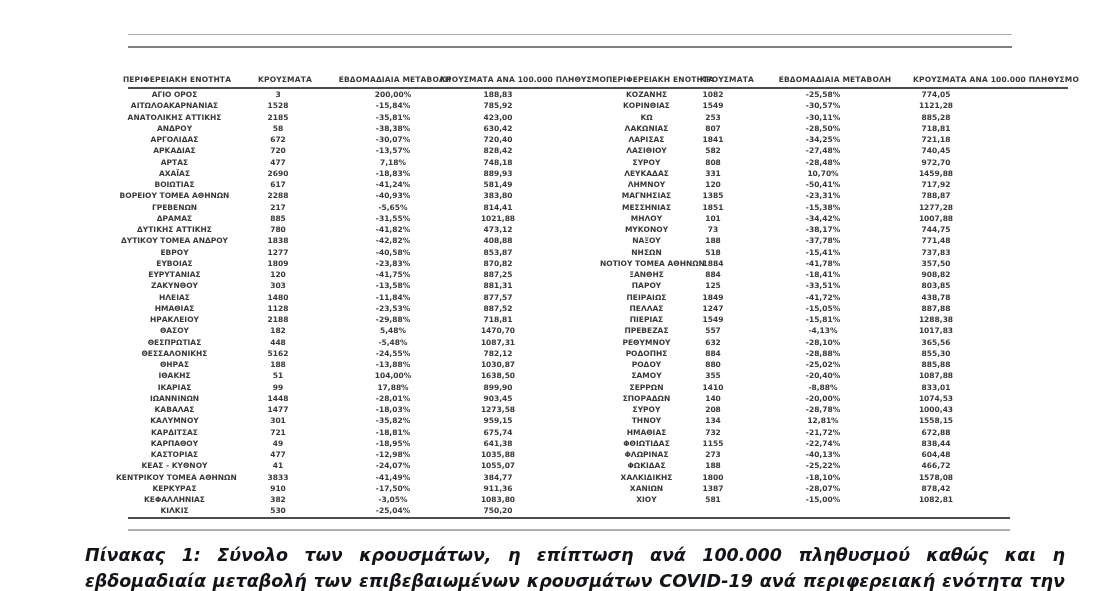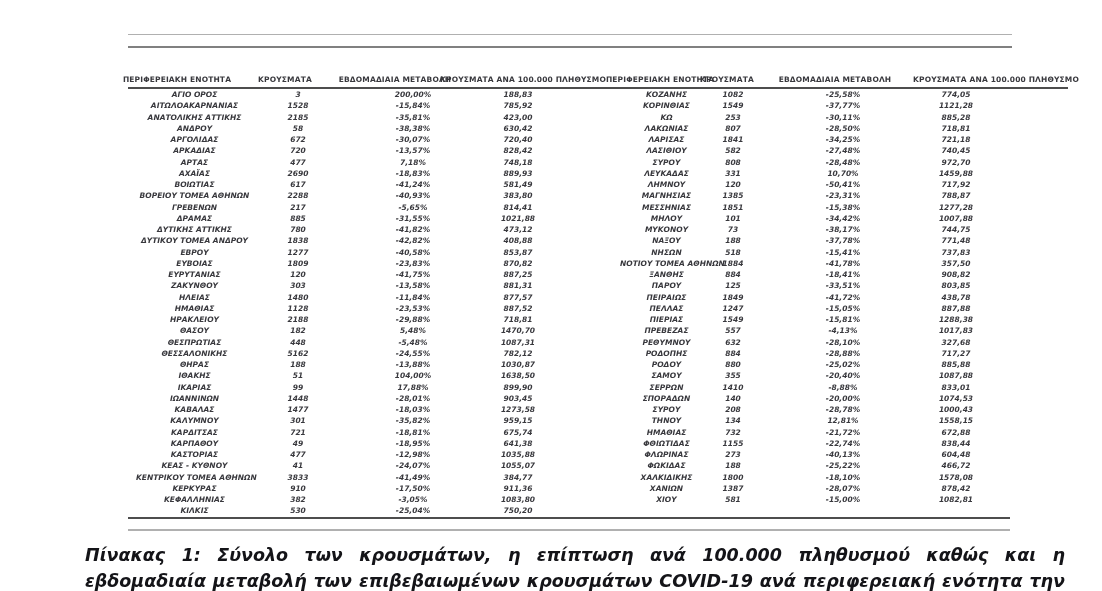--- a/index.html
+++ b/index.html
@@ -9,24 +9,24 @@
   .rule-top-light{left:128px;top:6px;width:884px;height:1px;background:#b0b0b0;}
   .rule-top-dark{left:128px;top:18px;width:884px;height:2px;background:#808080;}
   .header-underline{left:128px;top:59px;width:940px;height:1.5px;background:#4d4d4d;}
   .rule-bottom-dark{left:128px;top:489px;width:882px;height:2px;background:#4d4d4d;}
   .rule-bottom-light{left:128px;top:501px;width:882px;height:1.5px;background:#b0b0b0;}
 
   .thead{position:absolute;left:0;top:47px;width:1102px;height:12px;}
   .th{position:absolute;transform:translateX(-50%);white-space:nowrap;
       font-size:7.5px;font-weight:bold;color:#38383d;letter-spacing:.15px;}
 
-  .tbody{position:absolute;left:136px;top:61px;width:940px;
+  .tbody{position:absolute;left:116px;top:61px;width:940px;
          display:grid;
          grid-template-columns:117px 90px 140px 70px 67px 93px 40px 180px 46px 97px;
-         grid-auto-rows:11.26px;font-style:italic;}
+         grid-auto-rows:11.26px;}
   .c{font-size:7.5px;font-weight:bold;color:#38383d;text-align:center;
      line-height:11.26px;white-space:nowrap;overflow:visible;}
   .g1{grid-column:1}.g2{grid-column:2}.g3{grid-column:3}.g4{grid-column:4}
   .g6{grid-column:6}.g7{grid-column:7}.g8{grid-column:8}.g9{grid-column:9}
 
   .caption{position:absolute;left:85px;top:514px;width:980px;margin:0;
            font-family:"DejaVu Sans",sans-serif;font-size:17.5px;line-height:26px;
            font-weight:bold;font-style:italic;color:#141418;text-align:justify;}
   .caption sup{font-weight:400;font-style:normal;font-size:11.5px;vertical-align:7px;margin-left:3px;}
 </style>
@@ -58,21 +58,21 @@
       <div class="c g6">ΚΟΖΑΝΗΣ</div>
       <div class="c g7">1082</div>
       <div class="c g8">-25,58%</div>
       <div class="c g9">774,05</div>
       <div class="c g1">ΑΙΤΩΛΟΑΚΑΡΝΑΝΙΑΣ</div>
       <div class="c g2">1528</div>
       <div class="c g3">-15,84%</div>
       <div class="c g4">785,92</div>
       <div class="c g6">ΚΟΡΙΝΘΙΑΣ</div>
       <div class="c g7">1549</div>
-      <div class="c g8">-37,77%</div>
+      <div class="c g8">-30,57%</div>
       <div class="c g9">1121,28</div>
       <div class="c g1">ΑΝΑΤΟΛΙΚΗΣ ΑΤΤΙΚΗΣ</div>
       <div class="c g2">2185</div>
       <div class="c g3">-35,81%</div>
       <div class="c g4">423,00</div>
       <div class="c g6">ΚΩ</div>
       <div class="c g7">253</div>
       <div class="c g8">-30,11%</div>
       <div class="c g9">885,28</div>
       <div class="c g1">ΑΝΔΡΟΥ</div>
@@ -227,29 +227,29 @@
       <div class="c g7">557</div>
       <div class="c g8">-4,13%</div>
       <div class="c g9">1017,83</div>
       <div class="c g1">ΘΕΣΠΡΩΤΙΑΣ</div>
       <div class="c g2">448</div>
       <div class="c g3">-5,48%</div>
       <div class="c g4">1087,31</div>
       <div class="c g6">ΡΕΘΥΜΝΟΥ</div>
       <div class="c g7">632</div>
       <div class="c g8">-28,10%</div>
-      <div class="c g9">327,68</div>
+      <div class="c g9">365,56</div>
       <div class="c g1">ΘΕΣΣΑΛΟΝΙΚΗΣ</div>
       <div class="c g2">5162</div>
       <div class="c g3">-24,55%</div>
       <div class="c g4">782,12</div>
       <div class="c g6">ΡΟΔΟΠΗΣ</div>
       <div class="c g7">884</div>
       <div class="c g8">-28,88%</div>
-      <div class="c g9">717,27</div>
+      <div class="c g9">855,30</div>
       <div class="c g1">ΘΗΡΑΣ</div>
       <div class="c g2">188</div>
       <div class="c g3">-13,88%</div>
       <div class="c g4">1030,87</div>
       <div class="c g6">ΡΟΔΟΥ</div>
       <div class="c g7">880</div>
       <div class="c g8">-25,02%</div>
       <div class="c g9">885,88</div>
       <div class="c g1">ΙΘΑΚΗΣ</div>
       <div class="c g2">51</div>

